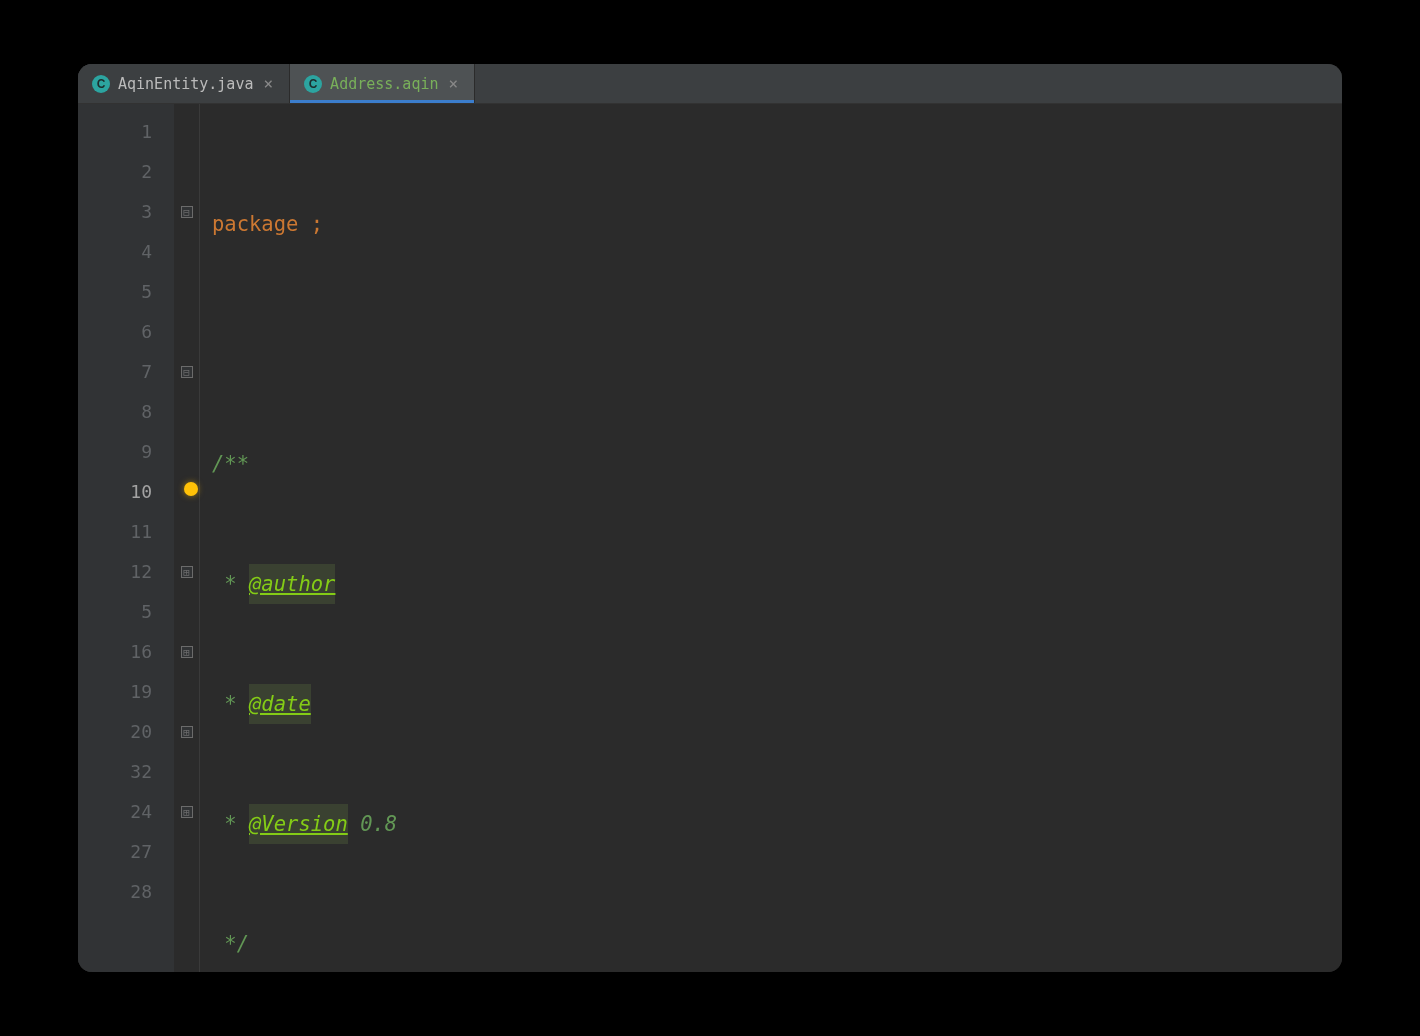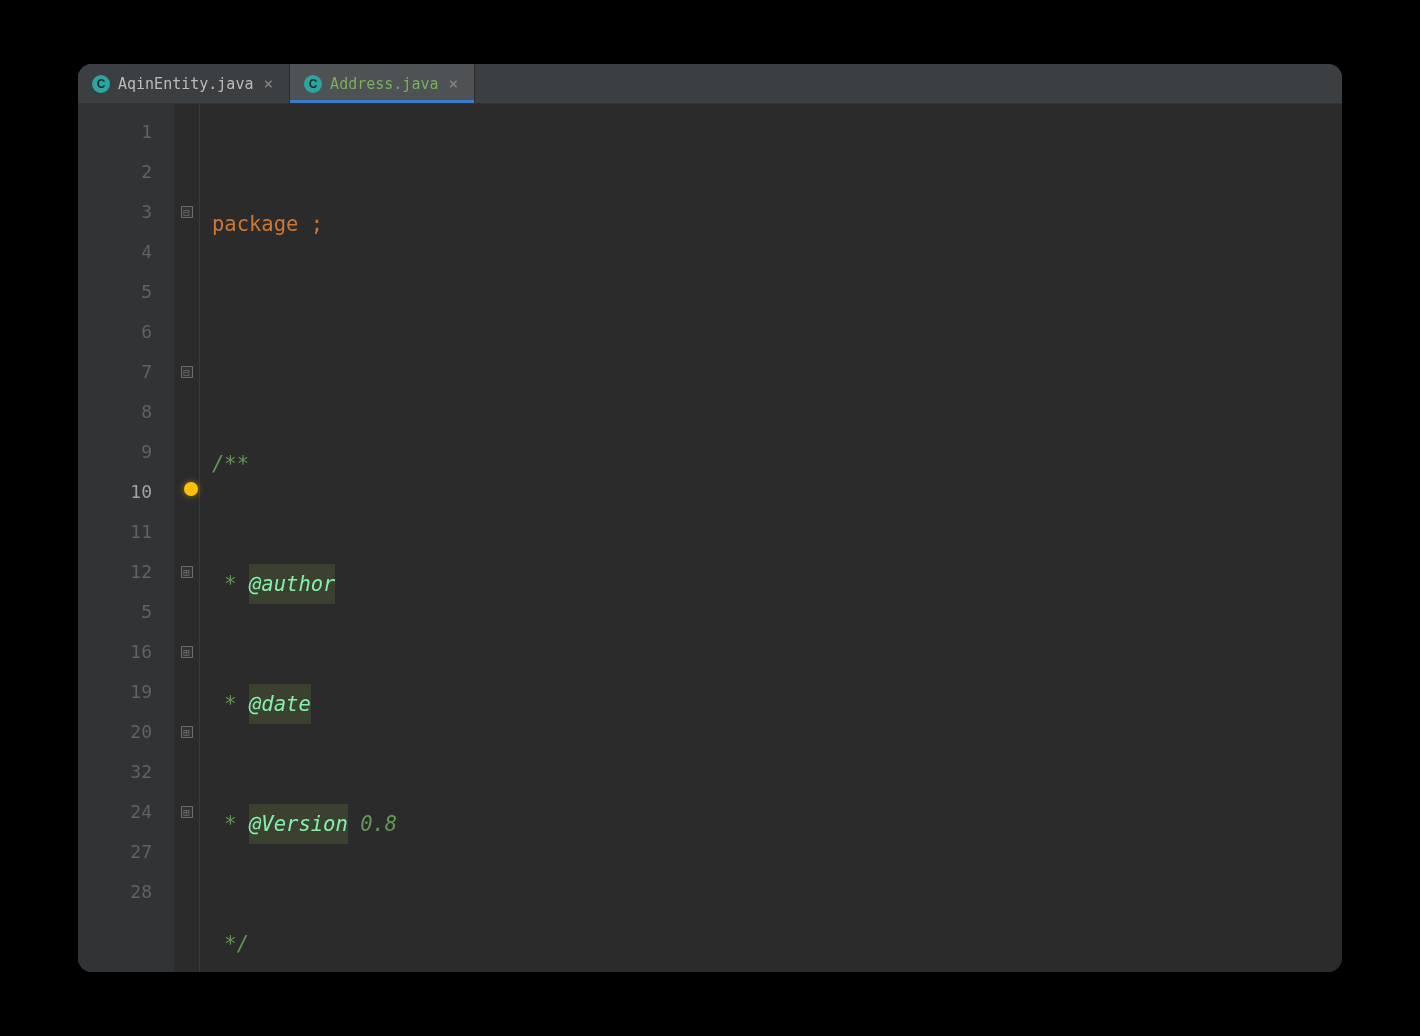--- a/index.html
+++ b/index.html
@@ -110,21 +110,21 @@
     flex: 1;
     padding-top: 20px;
     padding-left: 12px;
     white-space: pre;
     color: #a9b7c6;
     position: relative;
   }
   .code-line { height: 40px; display:flex; align-items:center; }
   .kw { color: #cc7832; }
   .doc { color: #629755; font-style: italic; }
-  .doc-tag { color: #86efac; font-style: italic; background: #3a4131; }
+  .doc-tag { color: #84cc16; font-style: italic; text-decoration: underline; background: #3a4131; }
   .punct { color: #a9b7c6; }
   .semi { color: #cc7832; }
   .fold-icon {
     width:12px; height:12px; border:1px solid #6b6b6b;
     display:inline-flex; align-items:center; justify-content:center;
     font-size:11px; line-height:1; color:#6b6b6b; background:#313335;
   }
 </style>
 </head>
 <body>
@@ -132,21 +132,21 @@
 <div class="editor-window">
 
   <div class="tab-bar">
     <div class="tab">
       <span class="file-icon">C</span>
       <span>AqinEntity.java</span>
       <span class="close">×</span>
     </div>
     <div class="tab active">
       <span class="file-icon">C</span>
-      <span>Address.java</span>
+      <span>Address.aqin</span>
       <span class="close">×</span>
     </div>
   </div>
 
   <div class="editor-body">
 
     <div class="gutter">
       <div class="ln">1</div>
       <div class="ln">2</div>
       <div class="ln">3</div>

